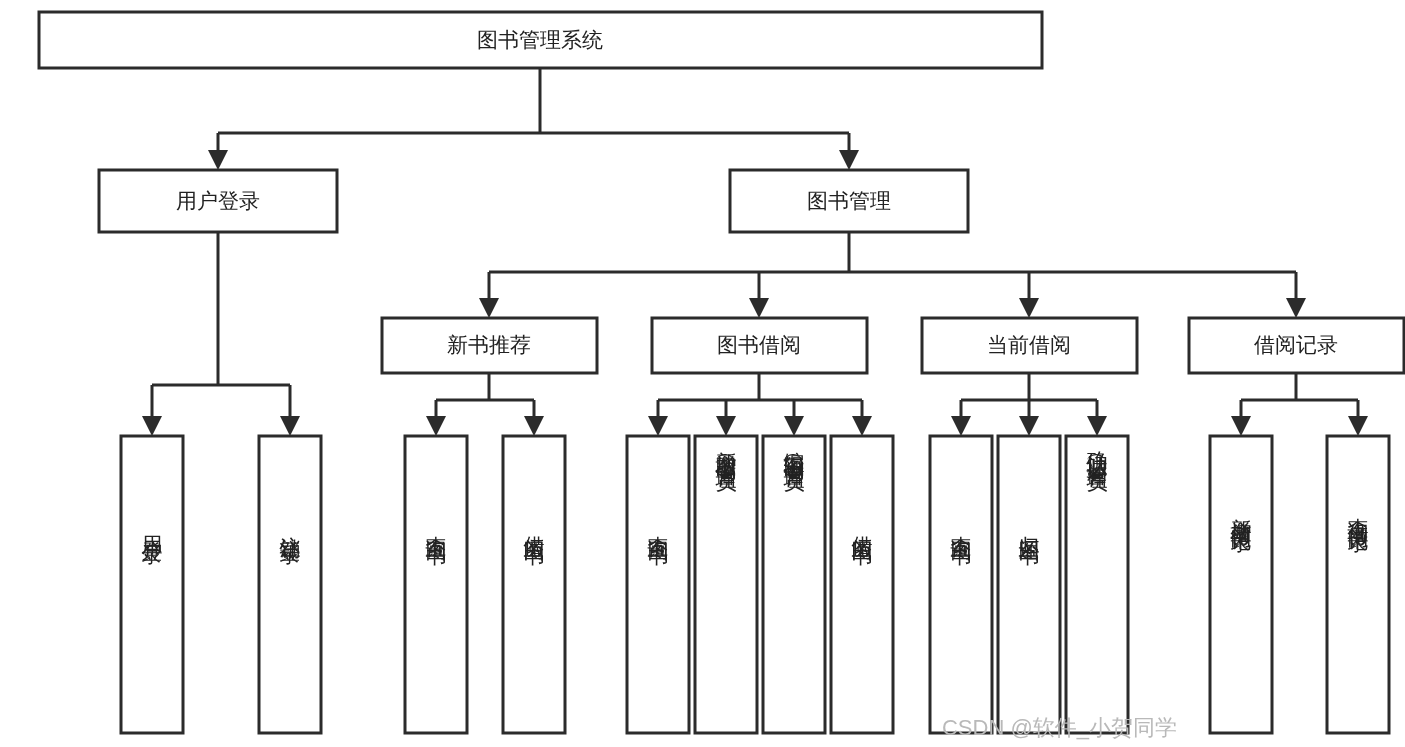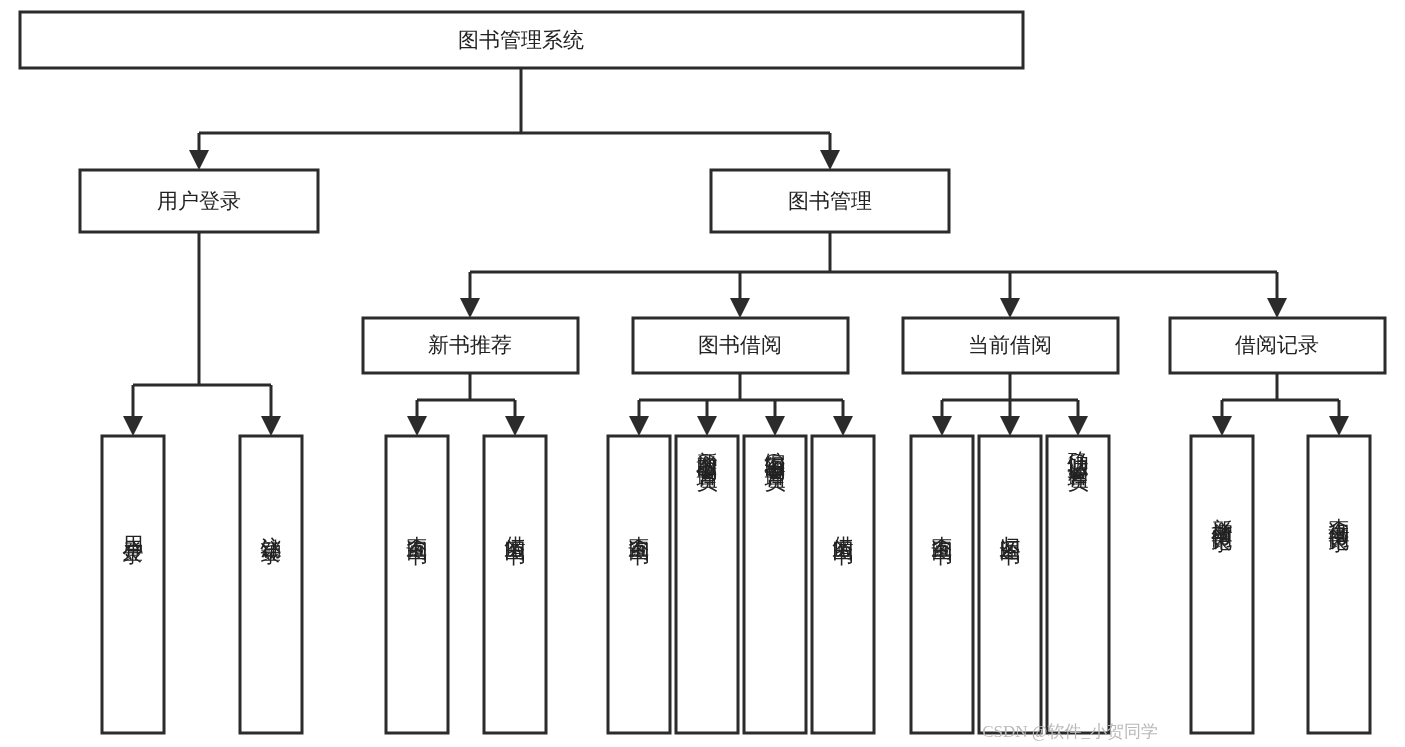--- a/index.html
+++ b/index.html
@@ -12,20 +12,21 @@
     width: 1405px;
     height: 747px;
     font-family: "DejaVu Sans", "Liberation Sans", sans-serif;
     overflow: hidden;
     position: relative;
   }
   #diagram-root {
     position: relative;
     width: 1168px;
     height: 747px;
+    padding-left: 19px;
   }
   svg#flowchart {
     display: block;
     width: 1405px;
     height: 747px;
   }
   .node-box {
     fill: #ffffff;
     stroke: #2b2b2b;
     stroke-width: 3;
@@ -54,22 +55,22 @@
     stroke-linejoin: miter;
   }
   .arrow-head {
     fill: #2b2b2b;
     stroke: none;
   }
   .watermark {
     position: absolute;
     right: 10px;
     bottom: 4px;
-    font-family: Liberation Serif, serif;
-    font-size: 17px;
+    font-family: Liberation Sans, sans-serif;
+    font-size: 22px;
     color: #b9b9b9;
     white-space: nowrap;
     user-select: none;
   }
 </style>
 </head>
 <body>
 
 <div id="diagram-root">
 

